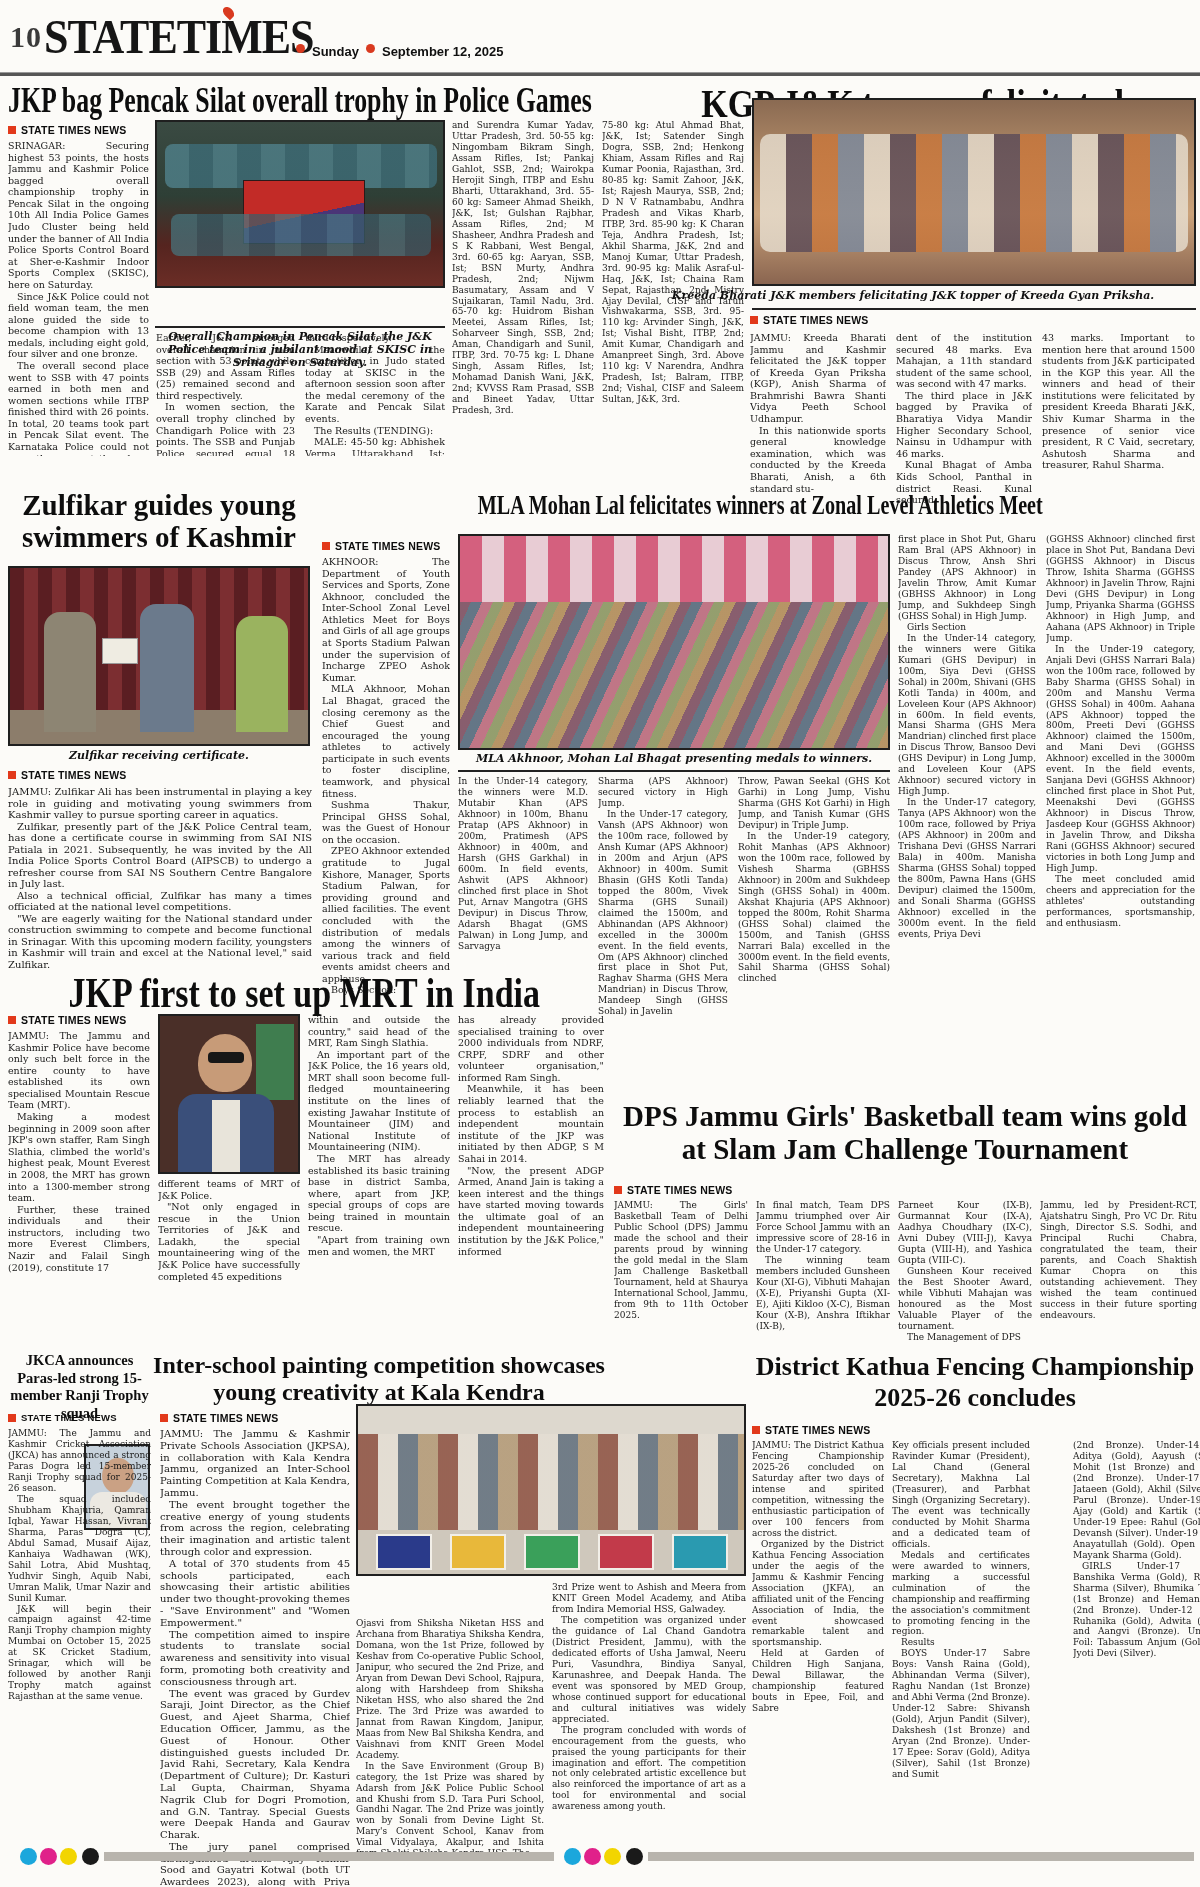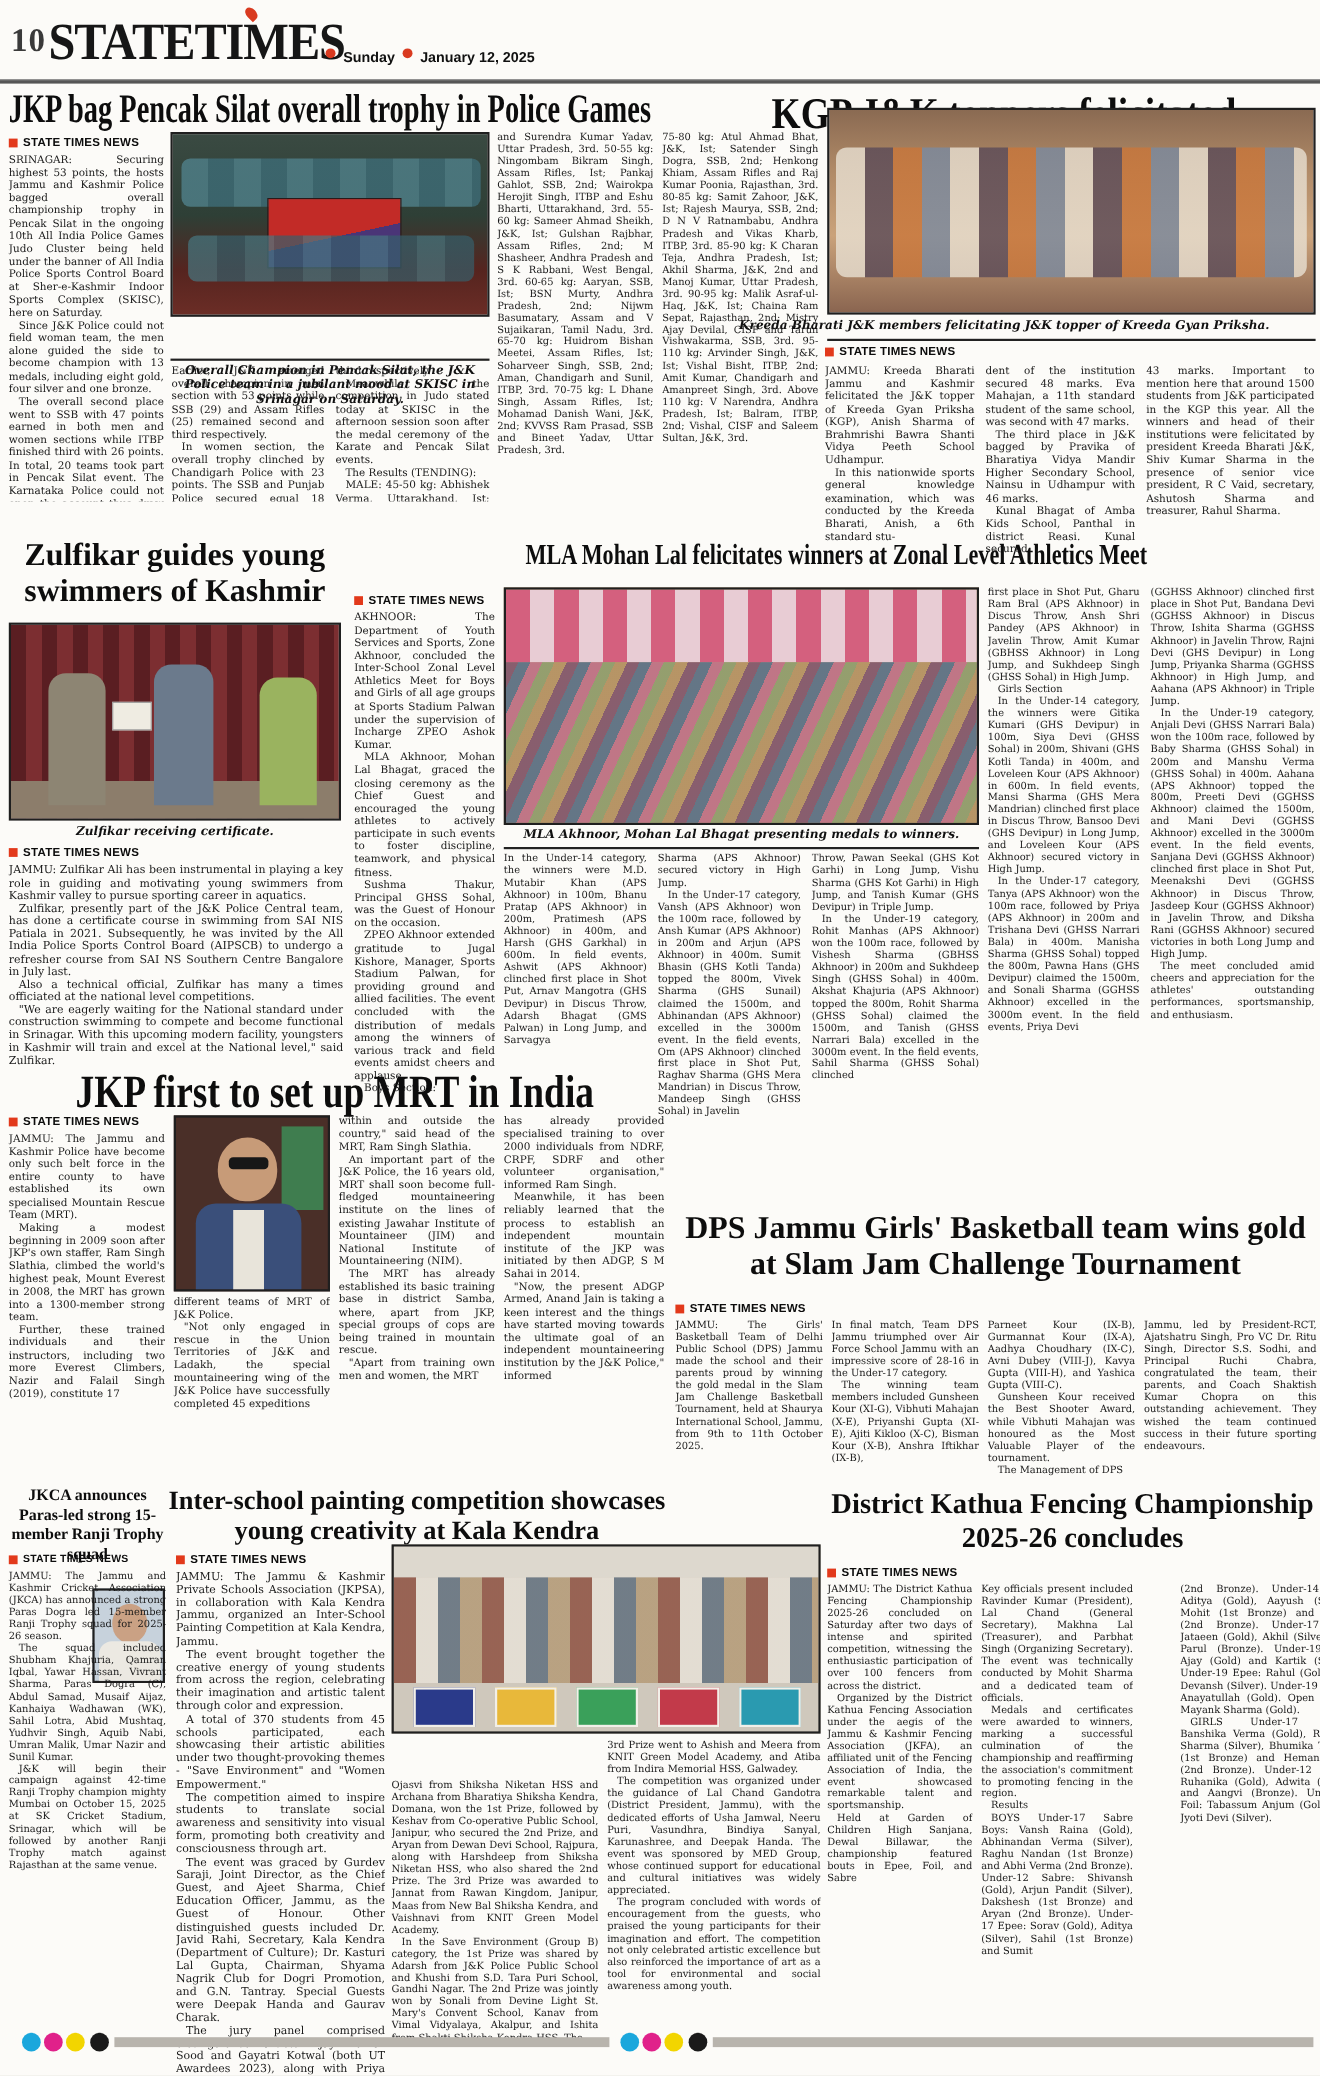--- a/index.html
+++ b/index.html
@@ -28,21 +28,21 @@
 <div id="page">
 
   <div style="position:absolute;left:0;top:0;width:1200px;height:76px;">
     <div style="position:absolute;left:10px;top:20px;font:bold 30px 'Liberation Serif',serif;color:#3a3a3a;letter-spacing:1px;">10</div>
     <div style="position:absolute;left:44px;top:10px;font:600 44px 'Liberation Serif',serif;color:#161616;letter-spacing:-1px;transform:scaleY(1.08);transform-origin:left top;">STATETIMES</div>
     <div style="position:absolute;left:224px;top:6px;width:9px;height:13px;background:#d93a20;border-radius:50% 50% 50% 0;transform:rotate(-45deg);"></div>
     <div style="position:absolute;left:296px;top:44px;display:flex;gap:7px;font:bold 13px 'Liberation Sans',sans-serif;color:#101010;">
       <span style="width:9px;height:9px;border-radius:50%;background:#d93a20;display:inline-block;"></span>
       <span>Sunday</span>
       <span style="width:9px;height:9px;border-radius:50%;background:#d93a20;display:inline-block;"></span>
-      <span>January 12, 2025</span>
+      <span>September 12, 2025</span>
     </div>
     <div style="position:absolute;left:0;top:72px;width:1200px;height:3px;background:#565656;border-top:1px solid #999;"></div>
   </div>
 
   <div class="hl" style="left:8px;top:82px;width:612px;height:38px;font-size:34px;">
     <span class="sx" style="transform:scale(0.76,1.08);transform-origin:left top;">JKP bag Pencak Silat overall trophy in Police Games</span>
   </div>
   <div class="kick" style="left:8px;top:124px;">
     <span class="sq"></span>
     <span>STATE TIMES NEWS</span>

